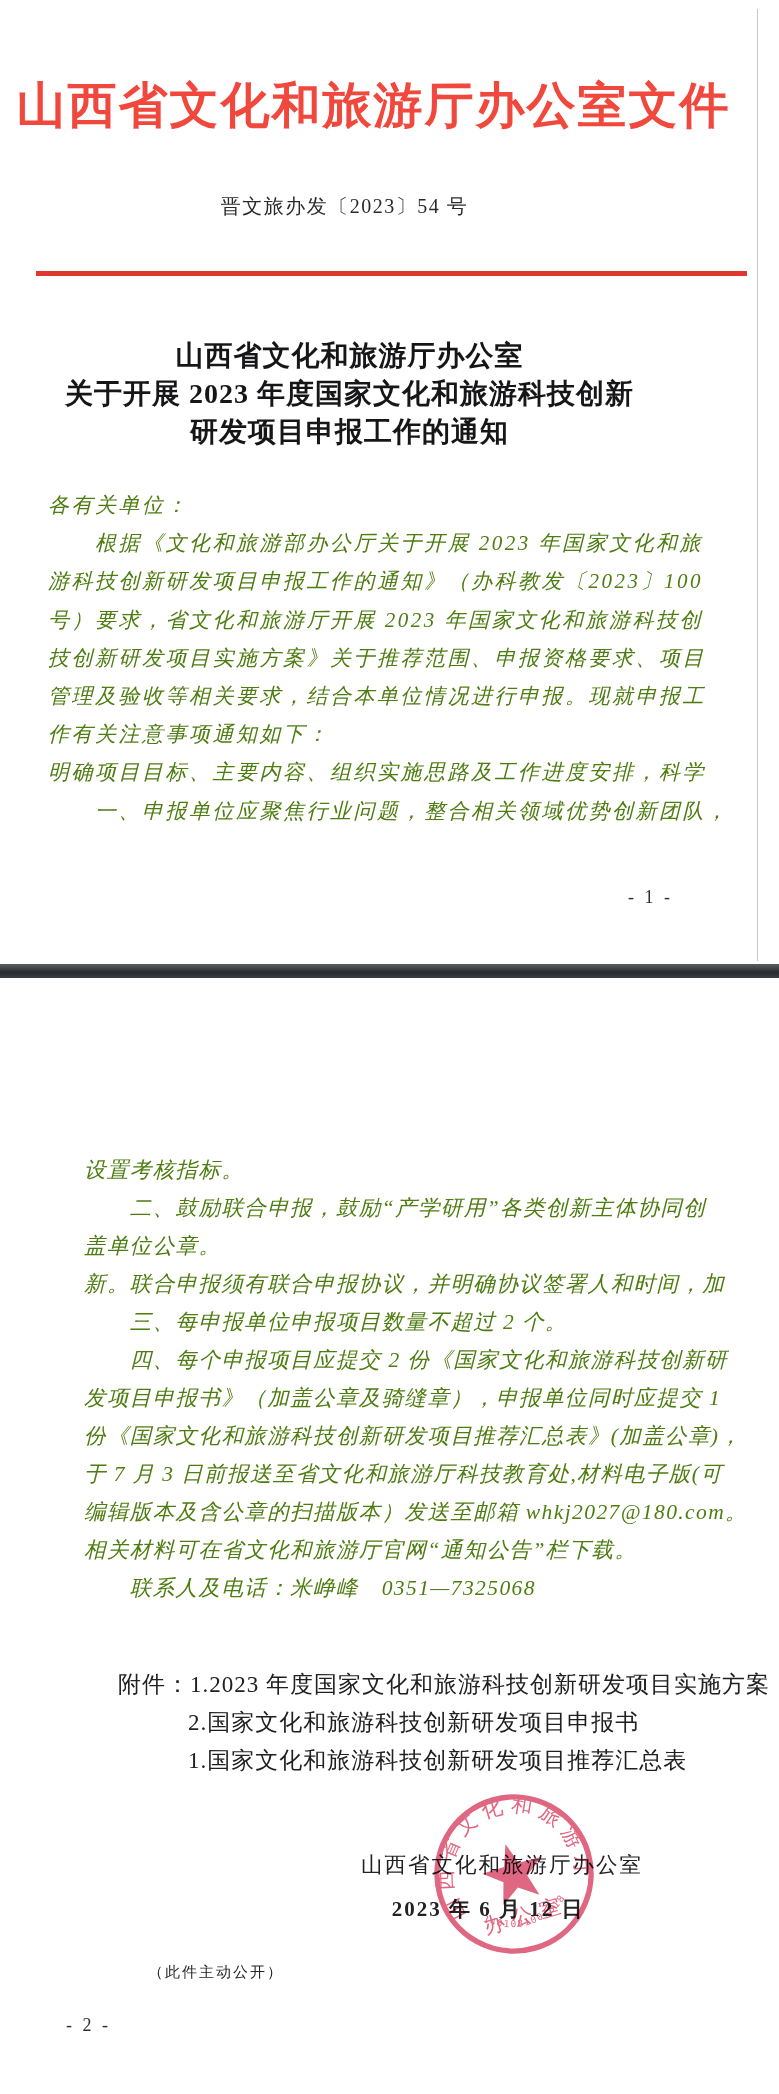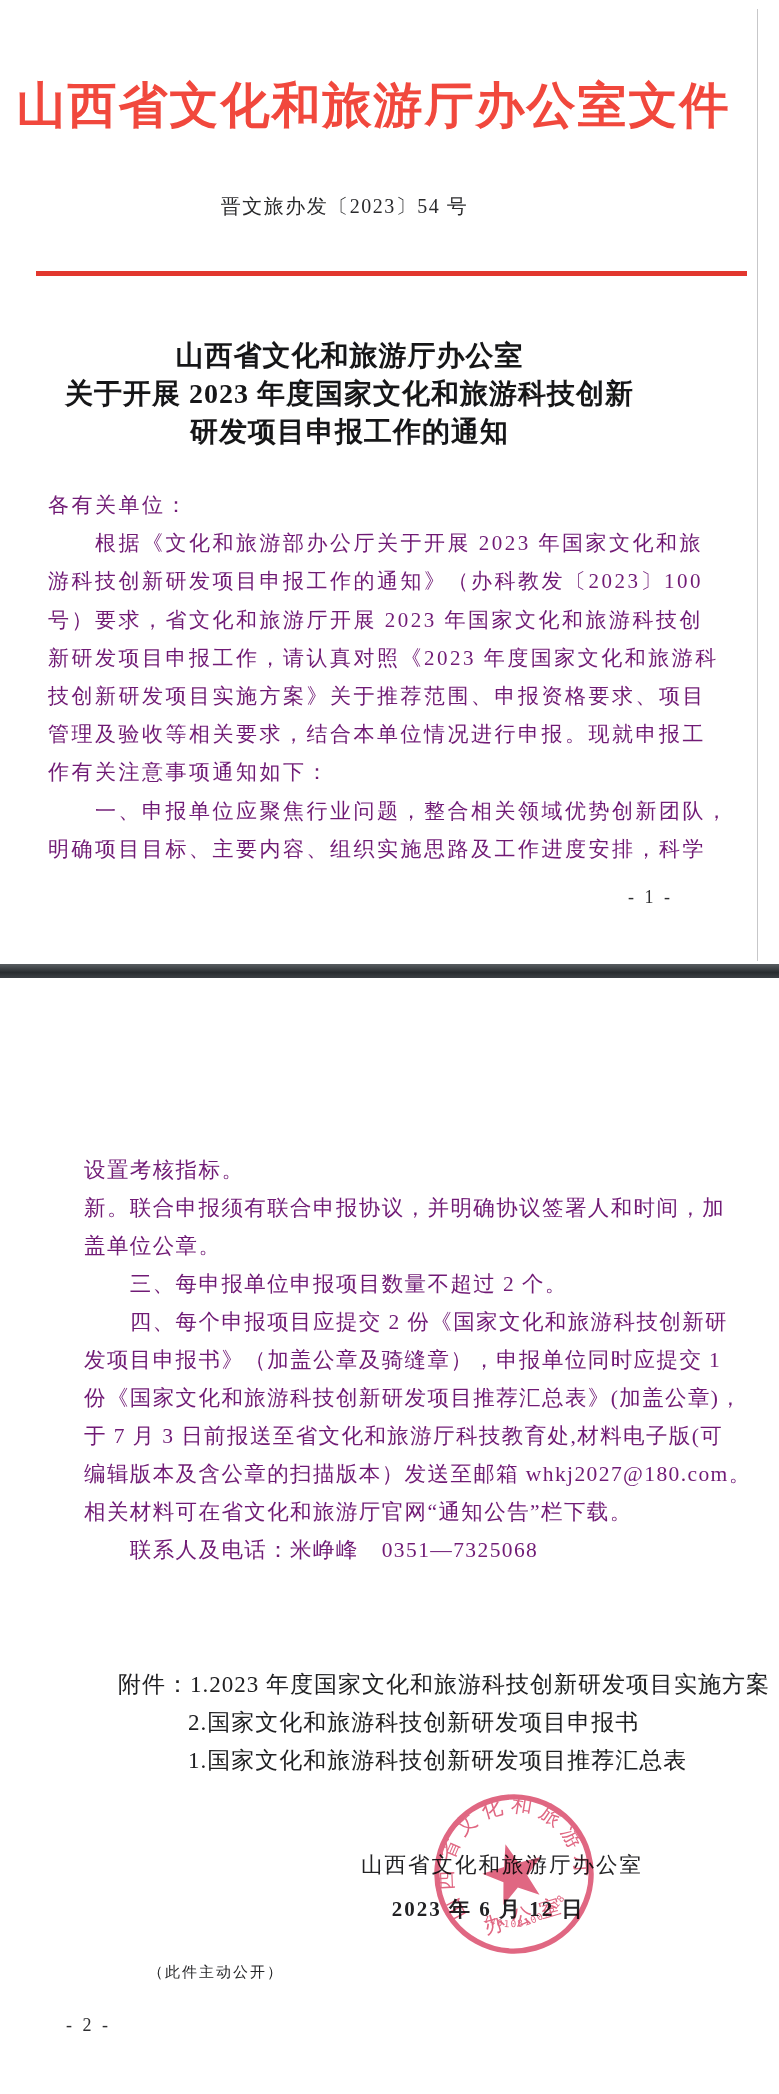--- a/index.html
+++ b/index.html
@@ -22,21 +22,21 @@
   }
   .red-rule{
     position:absolute;top:262px;left:36px;right:32px;height:4.5px;
     background:var(--rule-red,#e2372e);
   }
   .doc-title{
     position:absolute;top:328px;left:0;width:100%;text-align:center;
     transform:translateX(-40px);
     font-size:28px;font-weight:700;line-height:38px;letter-spacing:1px;color:#161618;
   }
-  .body-lines{font-size:21px;line-height:38.2px;letter-spacing:2.5px;color:#701a75;}
+  .body-lines{font-size:21px;line-height:38.2px;letter-spacing:2.5px;color:#4d7c0f;font-style:italic;}
   .body1{position:absolute;top:477px;left:48px;right:56px;}
   .body2{position:absolute;top:173px;left:84px;right:40px;font-size:21.5px;line-height:38px;letter-spacing:1.4px;}
   .body-line{white-space:nowrap;}
   .pageno{font-size:18px;letter-spacing:3px;color:#2e2e30;white-space:nowrap;}
   .pageno1{position:absolute;top:878px;right:106px;}
   .pageno2{position:absolute;top:1037px;left:66px;}
   .scan-edge{position:absolute;top:0;right:21px;width:1.5px;height:952px;background:#c7c7c9;}
   .page-divider{
     position:absolute;top:955px;left:0;width:100%;height:14px;
     background:linear-gradient(#5a5f63,#282c2f 60%,#3c4044);
@@ -84,50 +84,50 @@
     <div class="body-lines body1">
 
         <div class="body-line">各有关单位：</div>
 
         <div class="body-line">　　根据《文化和旅游部办公厅关于开展 2023 年国家文化和旅</div>
 
         <div class="body-line">游科技创新研发项目申报工作的通知》（办科教发〔2023〕100</div>
 
         <div class="body-line">号）要求，省文化和旅游厅开展 2023 年国家文化和旅游科技创</div>
 
-        <div class="body-line">新研发项目申报工作，请认真对照《2023 年度国家文化和旅游科</div>
 
         <div class="body-line">技创新研发项目实施方案》关于推荐范围、申报资格要求、项目</div>
 
         <div class="body-line">管理及验收等相关要求，结合本单位情况进行申报。现就申报工</div>
 
         <div class="body-line">作有关注意事项通知如下：</div>
 
+        <div class="body-line">明确项目目标、主要内容、组织实施思路及工作进度安排，科学</div>
+
         <div class="body-line">　　一、申报单位应聚焦行业问题，整合相关领域优势创新团队，</div>
-
-        <div class="body-line">明确项目目标、主要内容、组织实施思路及工作进度安排，科学</div>
       </div>
 
     <div class="pageno pageno1">- 1 -</div>
 
     <div class="scan-edge"></div>
   </section>
 
   <div class="page-divider"></div>
 
   <section class="page page2">
 
     <div class="body-lines body2">
 
         <div class="body-line">设置考核指标。</div>
 
+        <div class="body-line">　　二、鼓励联合申报，鼓励“产学研用”各类创新主体协同创</div>
+
+        <div class="body-line">盖单位公章。</div>
 
         <div class="body-line">新。联合申报须有联合申报协议，并明确协议签署人和时间，加</div>
-
-        <div class="body-line">盖单位公章。</div>
 
         <div class="body-line">　　三、每申报单位申报项目数量不超过 2 个。</div>
 
         <div class="body-line">　　四、每个申报项目应提交 2 份《国家文化和旅游科技创新研</div>
 
         <div class="body-line">发项目申报书》（加盖公章及骑缝章），申报单位同时应提交 1</div>
 
         <div class="body-line">份《国家文化和旅游科技创新研发项目推荐汇总表》(加盖公章)，</div>
 
         <div class="body-line">于 7 月 3 日前报送至省文化和旅游厅科技教育处,材料电子版(可</div>

